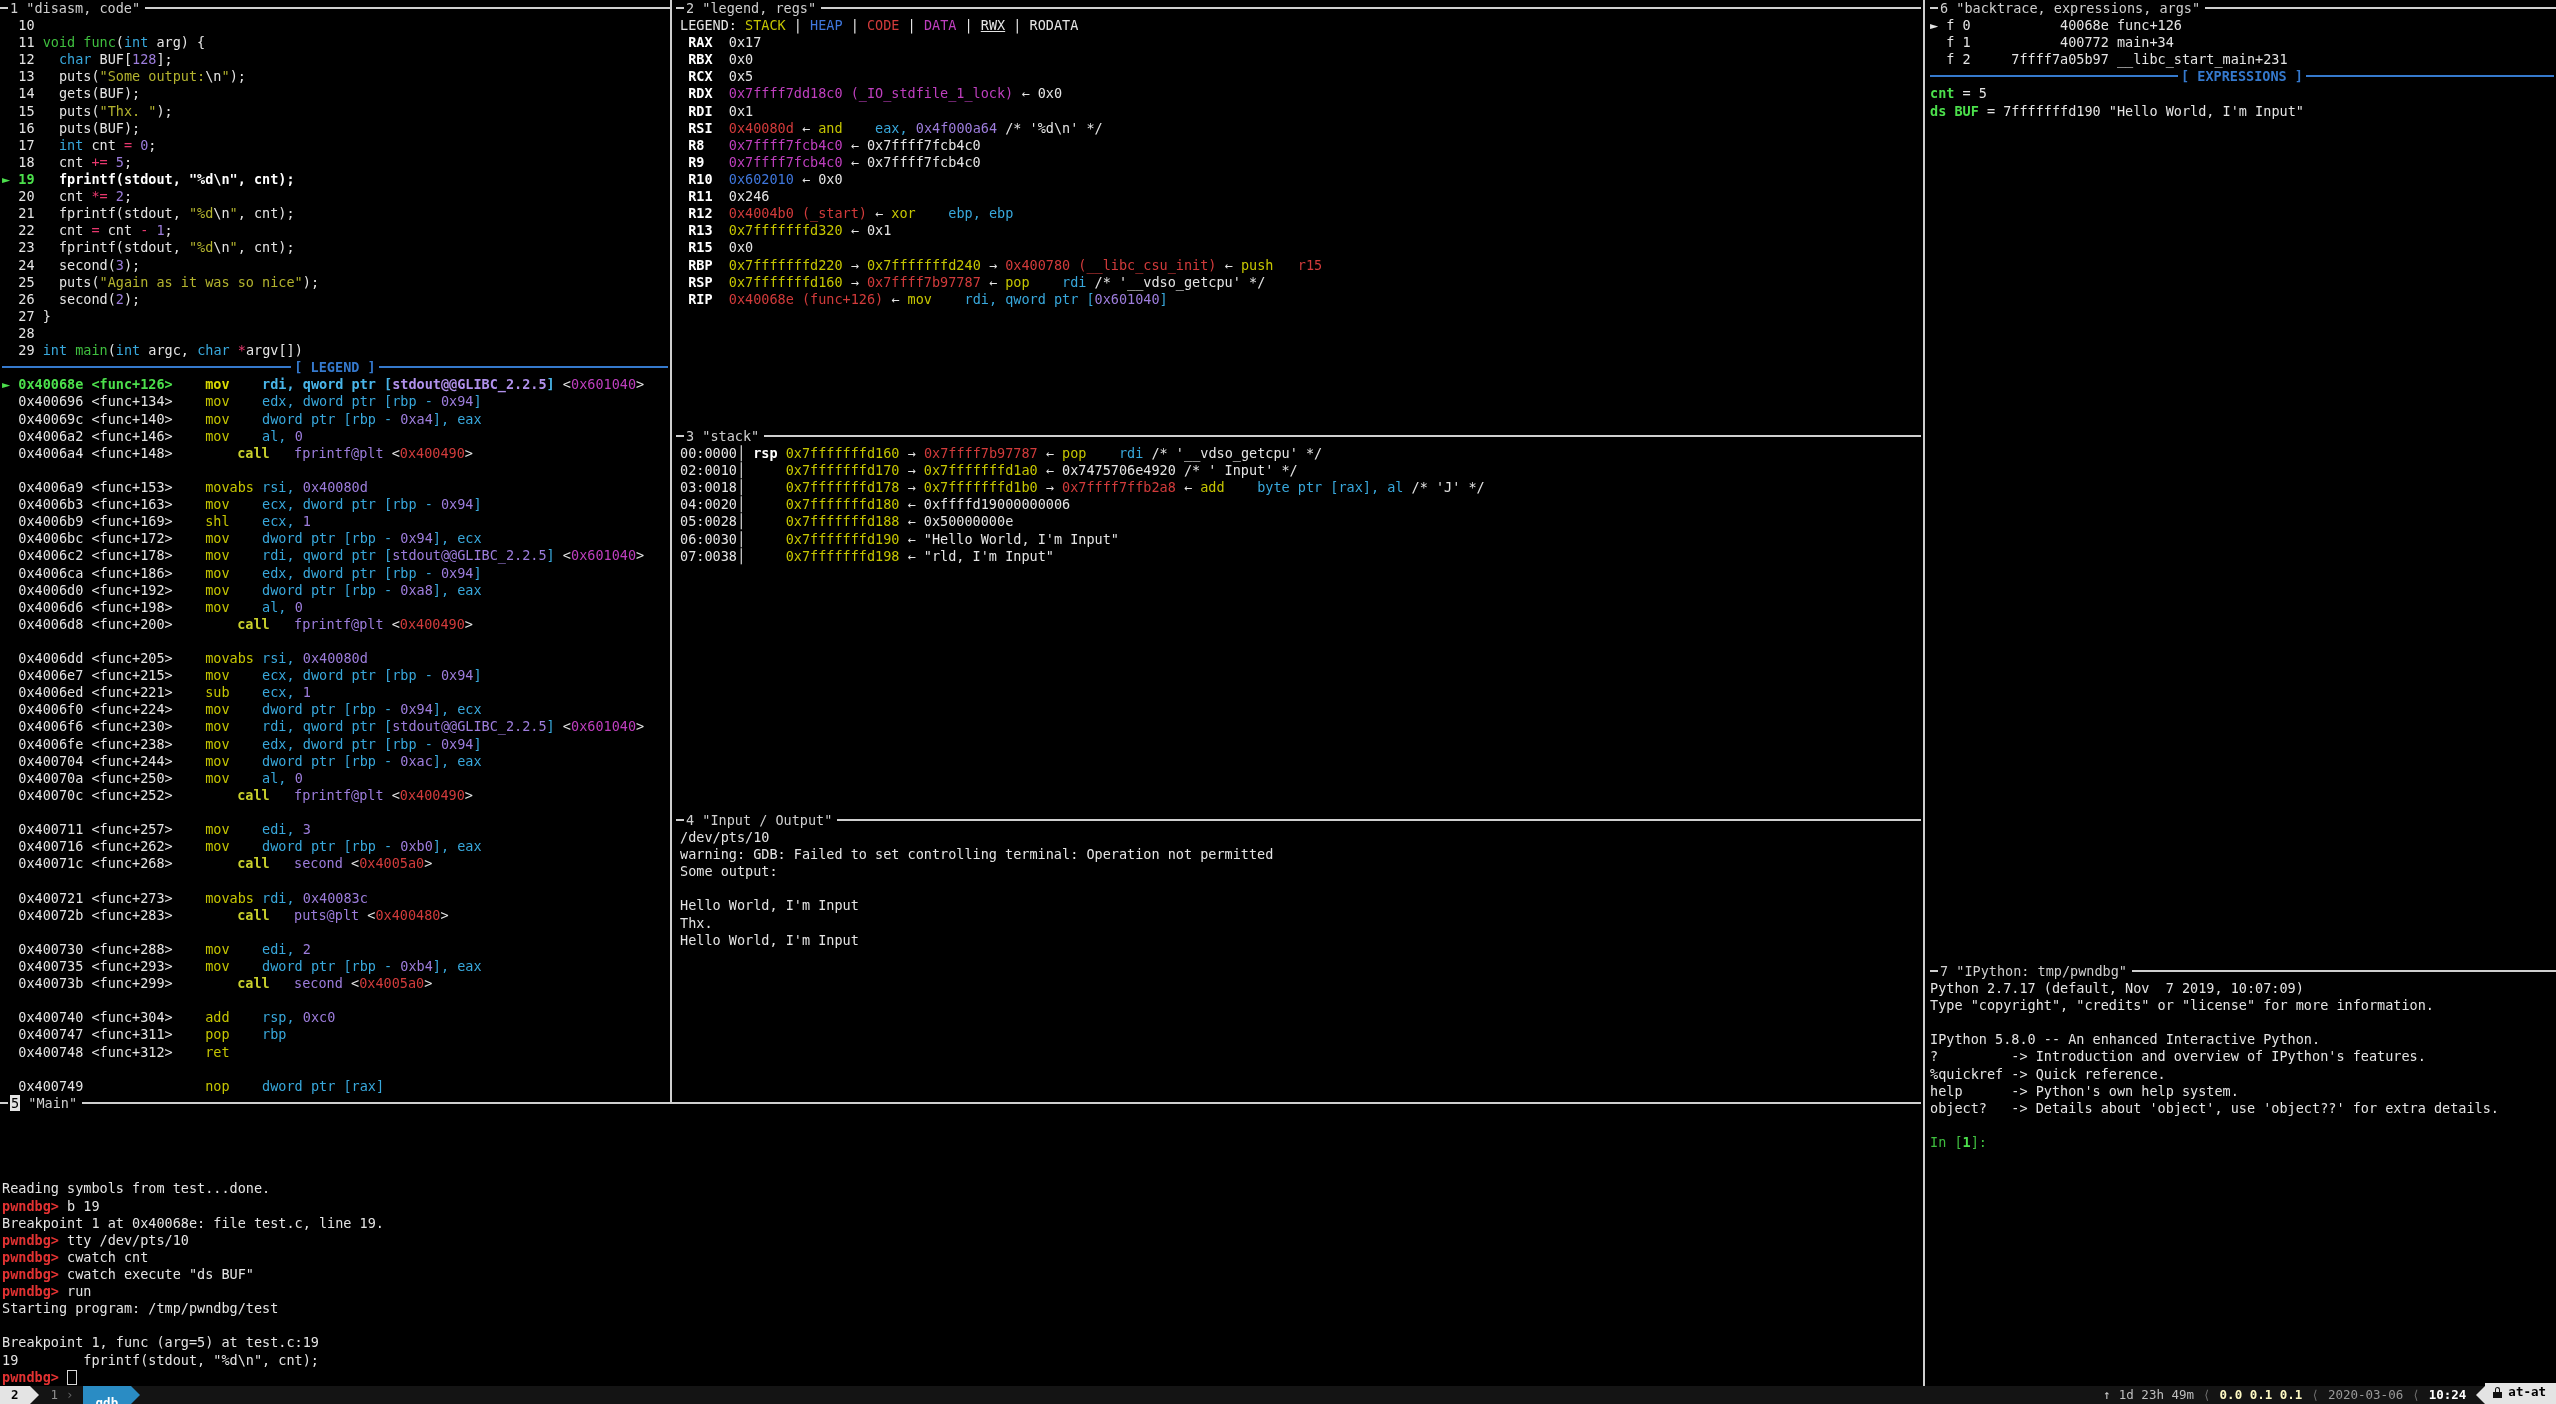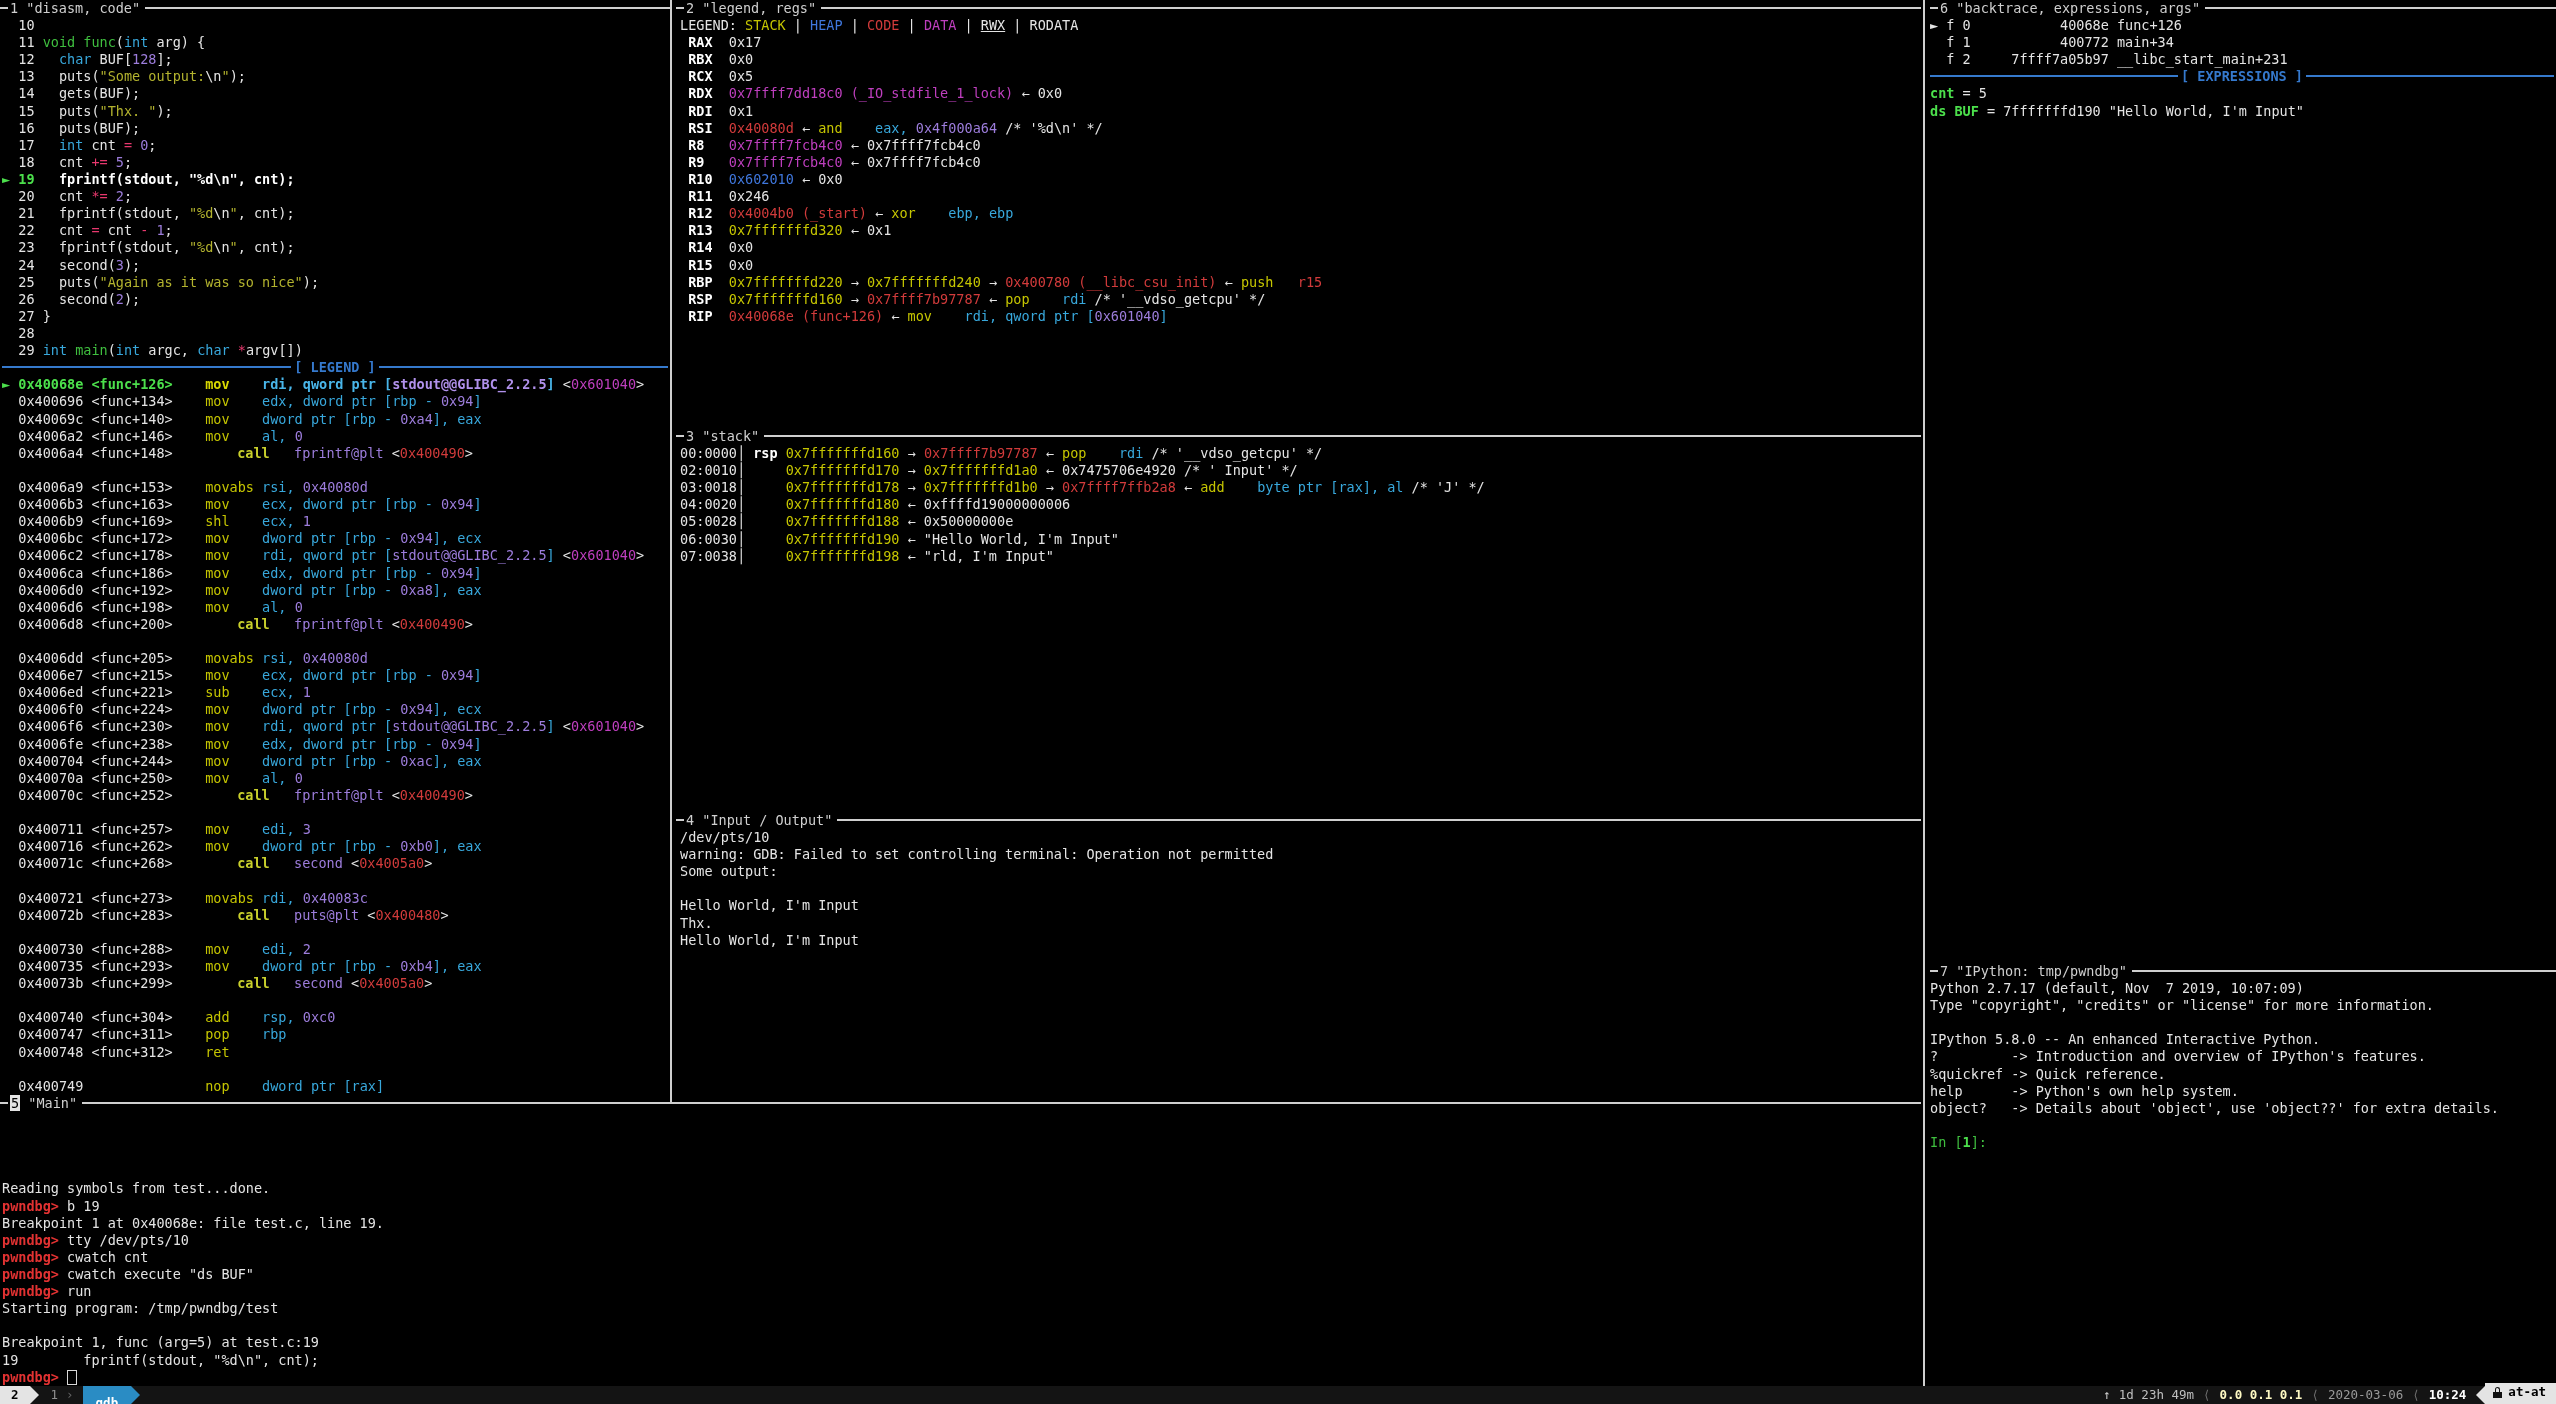--- a/index.html
+++ b/index.html
@@ -168,21 +168,20 @@
       <div class="ln"><span class="wb"> RCX  </span><span class="w">0x5</span></div>
       <div class="ln"><span class="wb"> RDX  </span><span class="m">0x7ffff7dd18c0 (_IO_stdfile_1_lock)</span><span class="w"> ← 0x0</span></div>
       <div class="ln"><span class="wb"> RDI  </span><span class="w">0x1</span></div>
       <div class="ln"><span class="wb"> RSI  </span><span class="r">0x40080d</span><span class="w"> ← </span><span class="y">and</span><span class="w">    </span><span class="c">eax, </span><span class="p">0x4f000a64</span><span class="w"> /* '%d\n' */</span></div>
       <div class="ln"><span class="wb"> R8   </span><span class="m">0x7ffff7fcb4c0</span><span class="w"> ← 0x7ffff7fcb4c0</span></div>
       <div class="ln"><span class="wb"> R9   </span><span class="m">0x7ffff7fcb4c0</span><span class="w"> ← 0x7ffff7fcb4c0</span></div>
       <div class="ln"><span class="wb"> R10  </span><span class="bl">0x602010</span><span class="w"> ← 0x0</span></div>
       <div class="ln"><span class="wb"> R11  </span><span class="w">0x246</span></div>
       <div class="ln"><span class="wb"> R12  </span><span class="r">0x4004b0 (_start)</span><span class="w"> ← </span><span class="y">xor</span><span class="w">    </span><span class="c">ebp, ebp</span></div>
       <div class="ln"><span class="wb"> R13  </span><span class="y">0x7fffffffd320</span><span class="w"> ← 0x1</span></div>
-      <div class="ln"><span class="wb"> R14  </span><span class="w">0x0</span></div>
       <div class="ln"><span class="wb"> R15  </span><span class="w">0x0</span></div>
       <div class="ln"><span class="wb"> RBP  </span><span class="y">0x7fffffffd220</span><span class="w"> → </span><span class="y">0x7fffffffd240</span><span class="w"> → </span><span class="r">0x400780 (__libc_csu_init)</span><span class="w"> ← </span><span class="y">push</span><span class="w">   </span><span class="r">r15</span></div>
       <div class="ln"><span class="wb"> RSP  </span><span class="y">0x7fffffffd160</span><span class="w"> → </span><span class="r">0x7ffff7b97787</span><span class="w"> ← </span><span class="y">pop</span><span class="w">    </span><span class="c">rdi</span><span class="w"> /* '__vdso_getcpu' */</span></div>
       <div class="ln"><span class="wb"> RIP  </span><span class="r">0x40068e (func+126)</span><span class="w"> ← </span><span class="y">mov</span><span class="w">    </span><span class="c">rdi, qword ptr [</span><span class="p">0x601040</span><span class="c">]</span></div>
     </div>
 
   <div class="pane" style="left:680px;top:445px;width:1240px;">
       <div class="ln"><span class="w">00:0000│ </span><span class="wb">rsp</span><span class="w"> </span><span class="y">0x7fffffffd160</span><span class="w"> → </span><span class="r">0x7ffff7b97787</span><span class="w"> ← </span><span class="y">pop</span><span class="w">    </span><span class="c">rdi</span><span class="w"> /* '__vdso_getcpu' */</span></div>
       <div class="ln"><span class="w">02:0010│     </span><span class="y">0x7fffffffd170</span><span class="w"> → </span><span class="y">0x7fffffffd1a0</span><span class="w"> ← 0x7475706e4920 /* ' Input' */</span></div>
       <div class="ln"><span class="w">03:0018│     </span><span class="y">0x7fffffffd178</span><span class="w"> → </span><span class="y">0x7fffffffd1b0</span><span class="w"> → </span><span class="r">0x7ffff7ffb2a8</span><span class="w"> ← </span><span class="y">add</span><span class="w">    </span><span class="c">byte ptr [rax], al</span><span class="w"> /* 'J' */</span></div>

